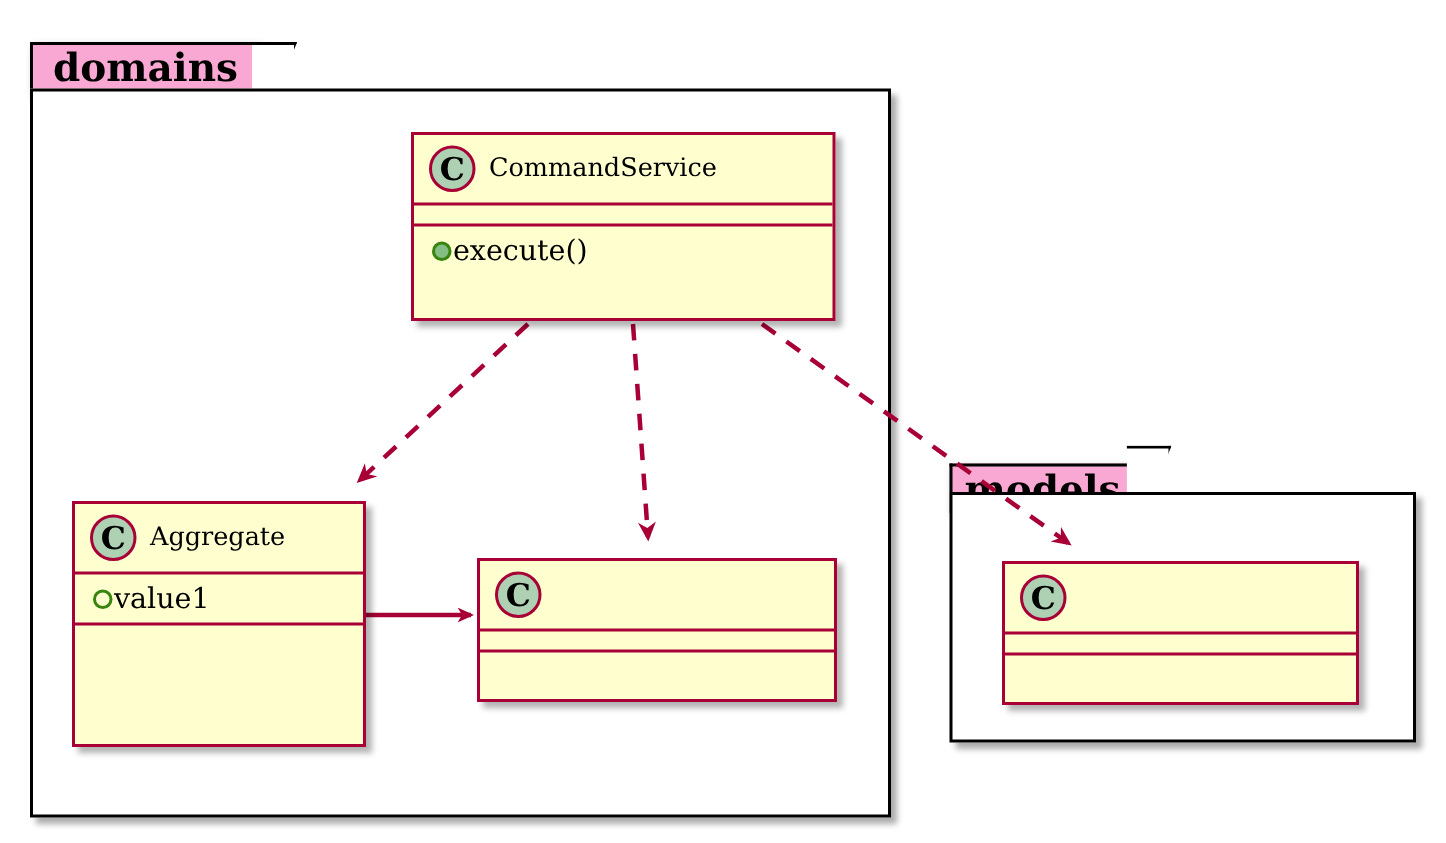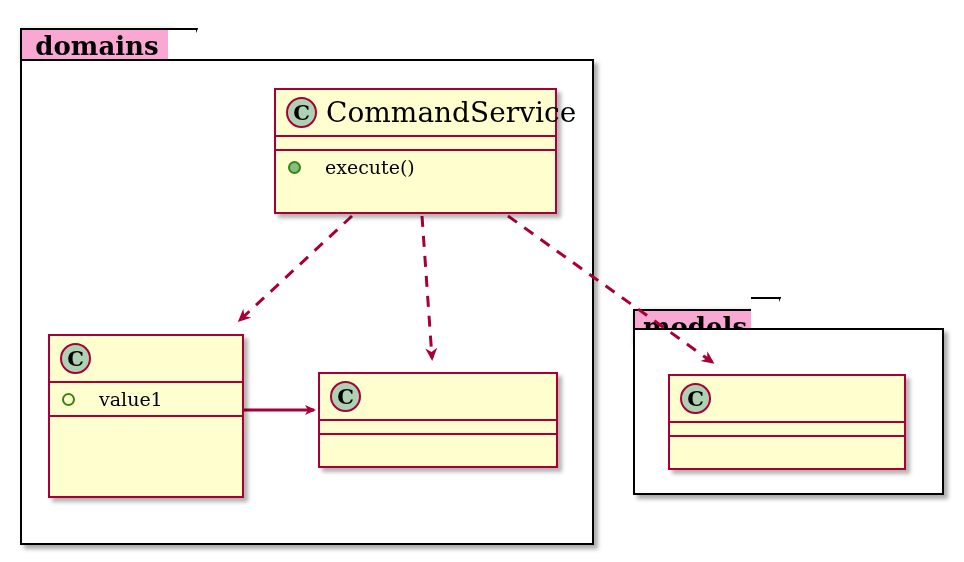--- a/index.html
+++ b/index.html
@@ -60,37 +60,37 @@
     border:2px solid #A80036;
     box-sizing:border-box;
     display:flex;align-items:center;justify-content:center;
     font-weight:bold;
     font-size:21px;
     color:#000000;
     line-height:1;
     flex:0 0 auto;
   }
   .cls-name{
-    font-size:28px;
+    font-size:17px;
     color:#000000;
     white-space:nowrap;
     line-height:1;
   }
   .cls-sep{
     height:0;
     border-top:2px solid #A80036;
   }
   .cls-compartment{
     padding:3px 10px 3px 12px;
     min-height:12px;
   }
   .cls-compartment.empty{height:12px;padding:0;}
   .member{
     display:flex;align-items:center;
-    gap:24px;
+    gap:1px;
     padding:2px 0;
     font-size:19px;
     color:#000000;
     line-height:1.18;
     white-space:nowrap;
   }
   .vis{
     flex:0 0 auto;
     width:13px;height:13px;
     border-radius:50%;
@@ -182,20 +182,21 @@
       <div class="member">
         <span class="vis vis-public"></span>
         <span>execute()</span>
       </div>
     </div>
   </div>
 
   <div class="cls" style="left:48px;top:334px;width:196px;height:164px;">
     <div class="cls-header">
       <span class="cls-badge">C</span>
+      <span class="cls-name">Aggregate</span>
     </div>
     <div class="cls-sep"></div>
     <div class="cls-compartment">
       <div class="member">
         <span class="vis vis-package"></span>
         <span>value1</span>
       </div>
     </div>
     <div class="cls-sep"></div>
     <div class="cls-compartment empty"></div>

